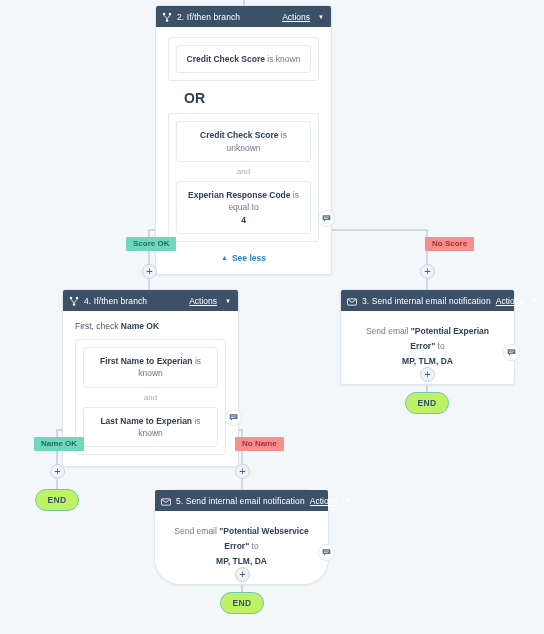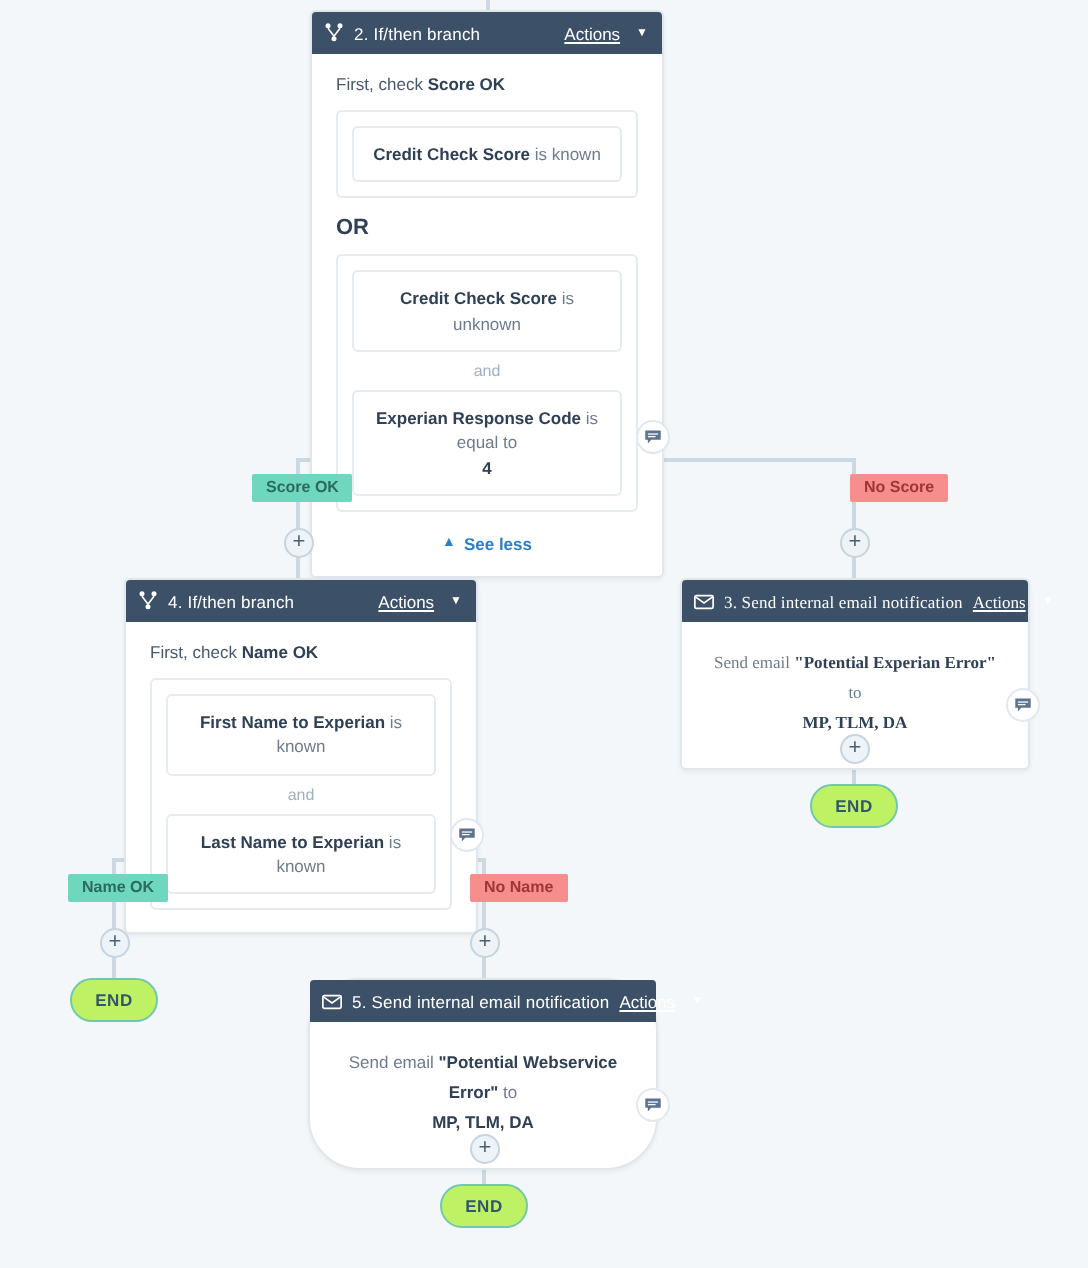--- a/index.html
+++ b/index.html
@@ -48,21 +48,21 @@
   .lead b { color: #2f4156; font-weight: bold; }
 
   .cond-group { border: 1px solid #e4ebf1; border-radius: 3px; padding: 7px; }
   .cond {
     border: 1px solid #e4ebf1; border-radius: 3px; background: #fff;
     padding: 7px 6px; text-align: center; font-size: 8.5px; color: #6d7c8d;
     line-height: 1.45;
   }
   .cond b { color: #2f4156; font-weight: bold; }
   .joiner { text-align: center; font-size: 8px; color: #9fb0c0; padding: 5px 0; }
-  .or-label { font-size: 11px; font-weight: bold; color: #2f4156; margin: 9px 0 7px; }
+  .or-label { font-size: 14px; font-weight: bold; color: #2f4156; margin: 9px 16px 7px; }
 
   .see-less {
     display: flex; align-items: center; justify-content: center; gap: 4px;
     margin-top: 11px; font-size: 8.5px; font-weight: bold; color: #2f7fc4; cursor: pointer;
   }
   .see-less .chev { font-size: 7px; }
 
   .email-body {
     padding: 13px 12px 15px; text-align: center;
     font-size: 8.5px; color: #6d7c8d; line-height: 1.75;
@@ -109,21 +109,20 @@
           <circle cx="12.8" cy="3" r="2" fill="#ffffff"></circle>
           <circle cx="8" cy="13.4" r="2" fill="#ffffff"></circle>
           <path d="M3.2 5 L8 11.4 L12.8 5" stroke="#ffffff" stroke-width="1.3" fill="none"></path>
         </svg>
       </span>
       <span class="ttl">2. If/then branch</span>
       <span class="actions">Actions</span>
       <span class="caret">▼</span>
     </div>
     <div class="card-body">
-      <div class="lead"><span>First, check </span><b>Score OK</b></div>
 
       <div class="cond-group">
         <div class="cond"><b>Credit Check Score</b><span> is known</span></div>
       </div>
 
       <div class="or-label">OR</div>
 
       <div class="cond-group">
         <div class="cond"><b>Credit Check Score</b><span> is unknown</span></div>
         <div class="joiner">and</div>
@@ -181,21 +180,21 @@
     </div>
   </div>
   <div class="comment" style="left:225px; top:409px;">
     <svg width="9" height="9" viewBox="0 0 14 12" aria-hidden="true">
       <path d="M1 1h12v7.2H5.6L3 11V8.2H1z" fill="#5b7291"></path>
       <rect x="3" y="3.2" width="8" height="1" fill="#ffffff"></rect>
       <rect x="3" y="5.2" width="6" height="1" fill="#ffffff"></rect>
     </svg>
   </div>
 
-  <div class="card" style="left:340px; top:289px; width:175px;font-family:Liberation Serif, serif;">
+  <div class="card" style="left:340px; top:289px; width:175px;">
     <div class="card-head">
       <span>
         <svg width="10" height="8" viewBox="0 0 14 10" aria-hidden="true">
           <rect x="0.6" y="0.6" width="12.8" height="8.8" rx="1" fill="none" stroke="#ffffff" stroke-width="1.2"></rect>
           <path d="M1 1.4 L7 5.6 L13 1.4" fill="none" stroke="#ffffff" stroke-width="1.2"></path>
         </svg>
       </span>
       <span class="ttl">3. Send internal email notification</span>
       <span class="actions">Actions</span>
       <span class="caret">▼</span>

